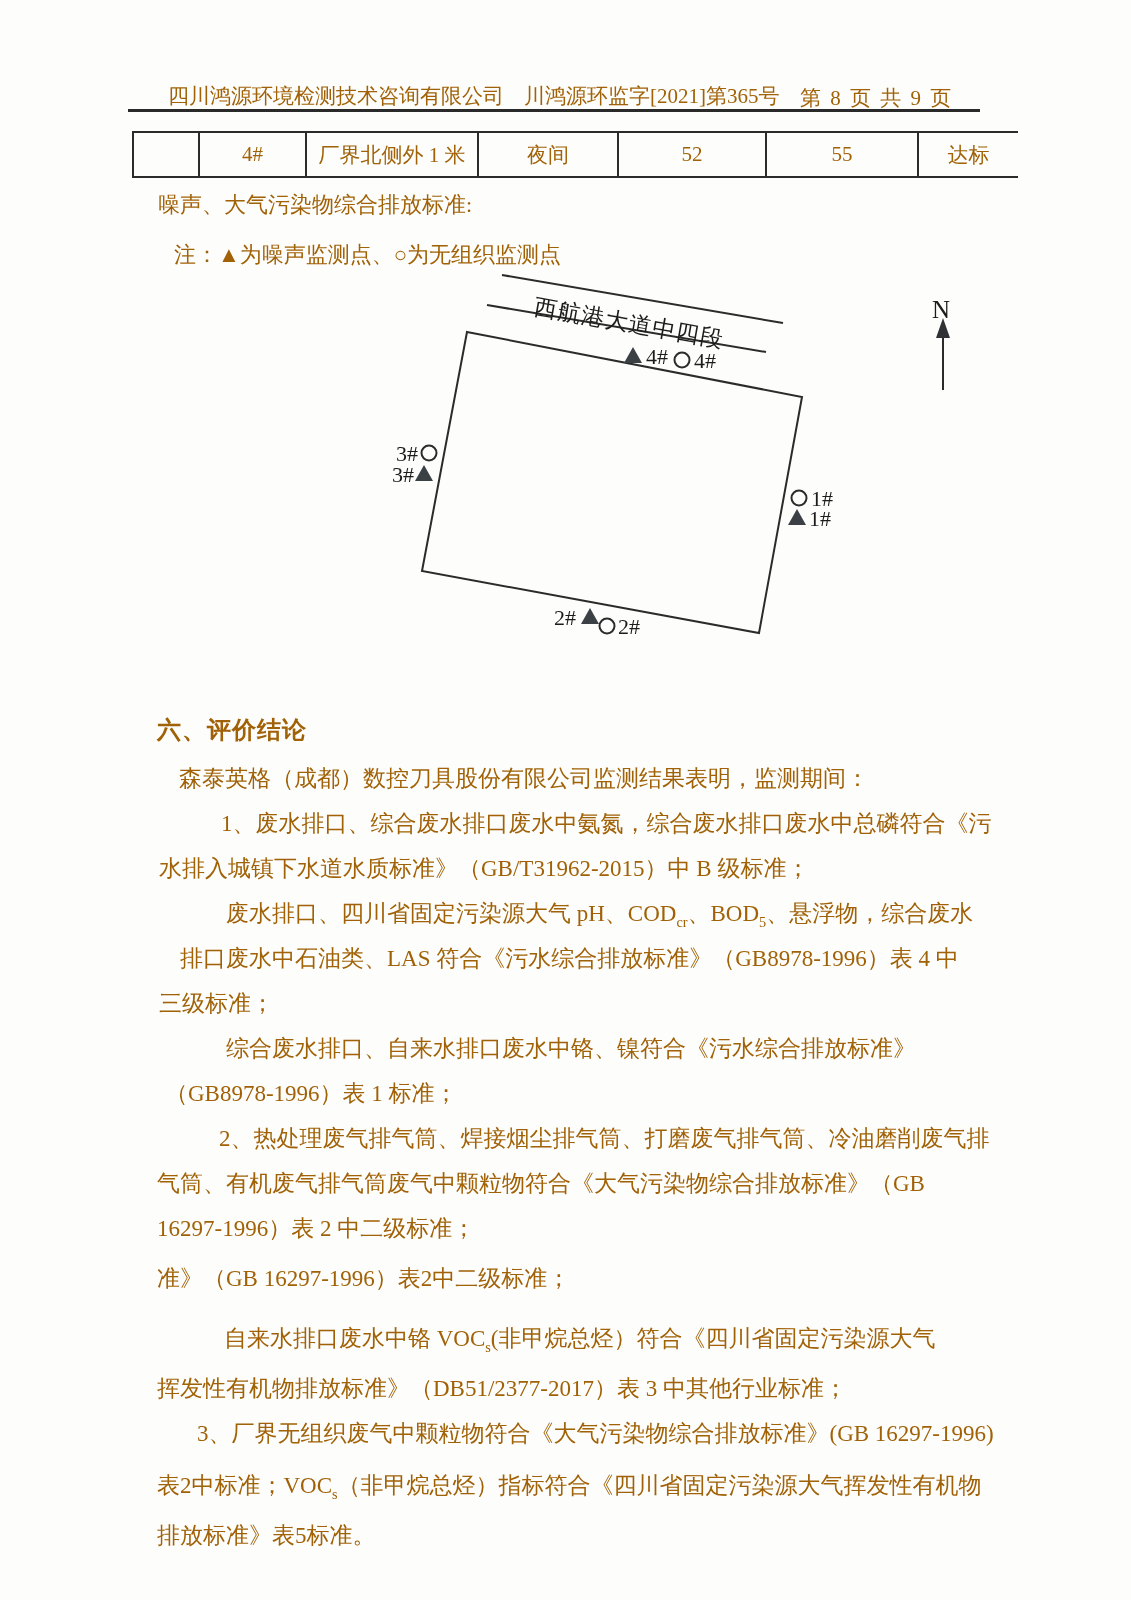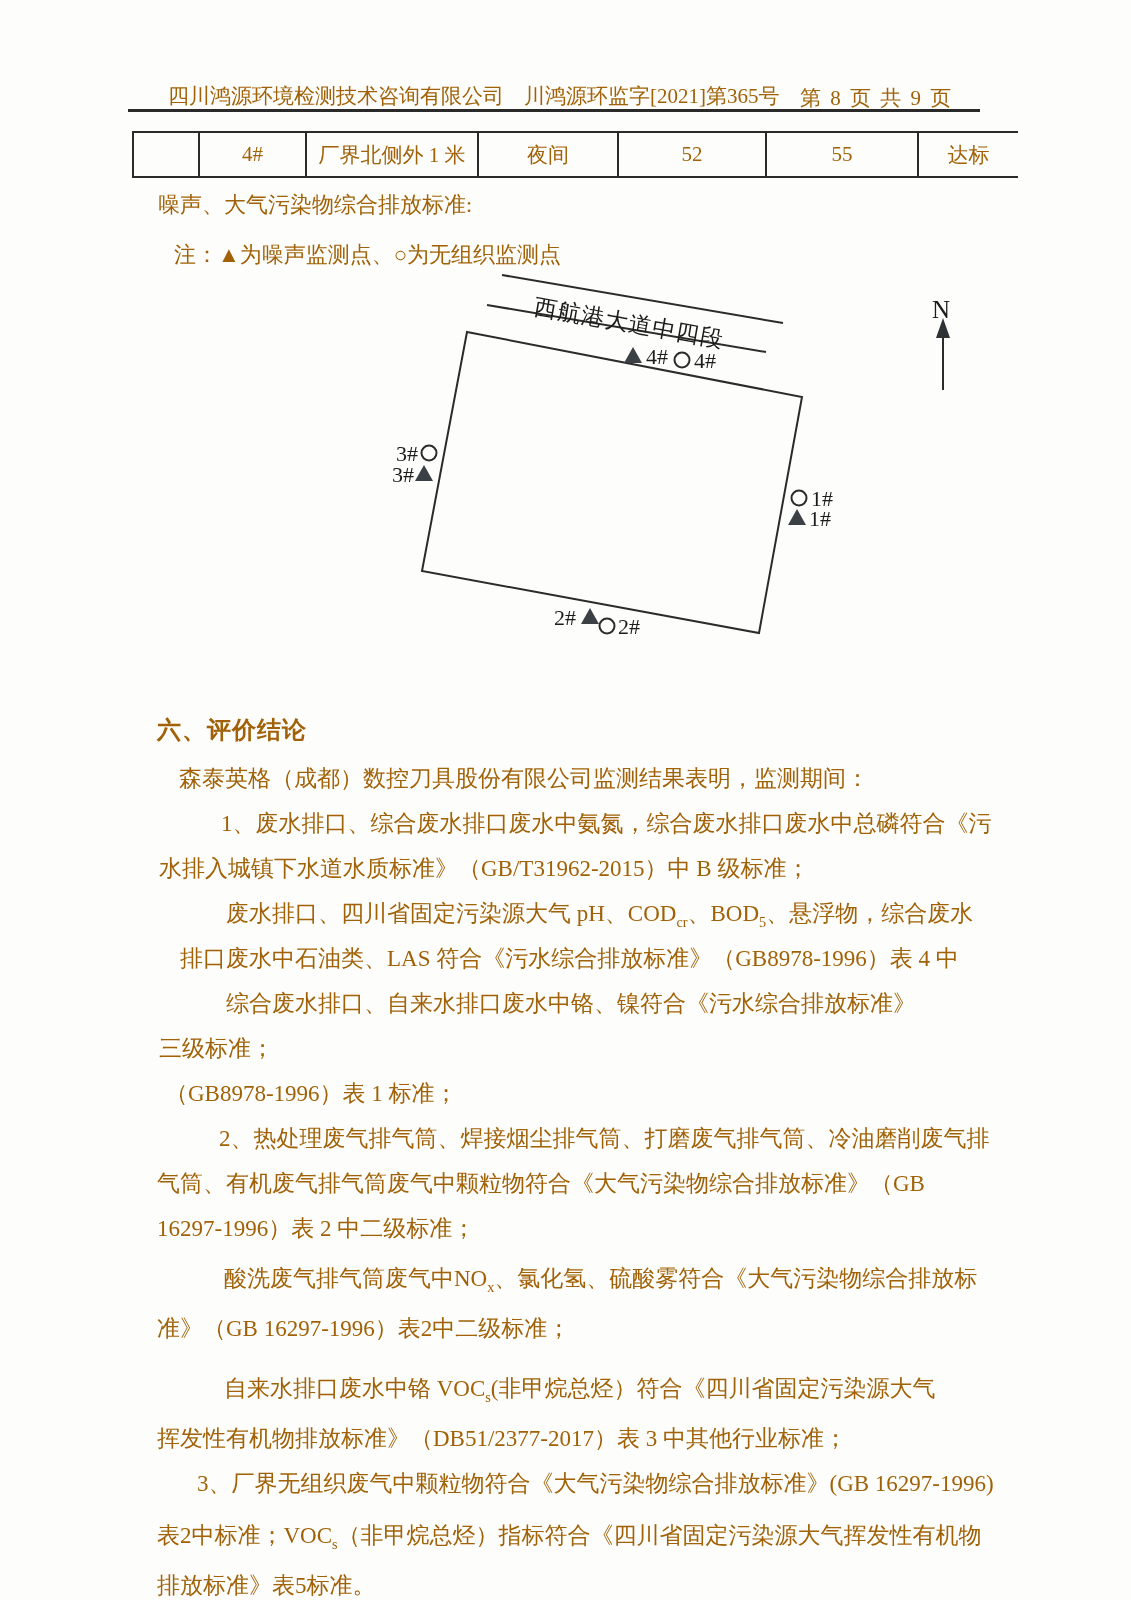--- a/index.html
+++ b/index.html
@@ -109,27 +109,26 @@
   </svg>
 
   <div class="concl">
     <div class="concl-heading">六、评价结论</div>
     <div id="concl-lines">
         <div class="cline" style="padding-left: 22px;"><span>森泰英格（成都）数控刀具股份有限公司监测结果表明，监测期间：</span></div>
         <div class="cline" style="padding-left: 64px;"><span>1、废水排口、综合废水排口废水中氨氮，综合废水排口废水中总磷符合《污</span></div>
         <div class="cline" style="padding-left: 2px;"><span>水排入城镇下水道水质标准》（GB/T31962-2015）中 B 级标准；</span></div>
         <div class="cline" style="padding-left: 69px;"><span>废水排口、四川省固定污染源大气 pH、COD</span><sub>cr</sub><span>、BOD</span><sub>5</sub><span>、悬浮物，综合废水</span></div>
         <div class="cline" style="padding-left: 23px;"><span>排口废水中石油类、LAS 符合《污水综合排放标准》（GB8978-1996）表 4 中</span></div>
+        <div class="cline" style="padding-left: 2px;"><span>三级标准；</span></div>
         <div class="cline" style="padding-left: 69px;"><span>综合废水排口、自来水排口废水中铬、镍符合《污水综合排放标准》</span></div>
-        <div class="cline" style="padding-left: 2px;"><span>三级标准；</span></div>
         <div class="cline" style="padding-left: 8px;"><span>（GB8978-1996）表 1 标准；</span></div>
         <div class="cline" style="padding-left: 62px;"><span>2、热处理废气排气筒、焊接烟尘排气筒、打磨废气排气筒、冷油磨削废气排</span></div>
         <div class="cline" style="padding-left: 0px;"><span>气筒、有机废气排气筒废气中颗粒物符合《大气污染物综合排放标准》（GB</span></div>
         <div class="cline" style="padding-left: 0px;"><span>16297-1996）表 2 中二级标准；</span></div>
-        <div class="cline" style="padding-left: 67px; margin-top: 5px;"><span>酸洗废气排气筒废气中NO</span><sub>x</sub><span>、氯化氢、硫酸雾符合《大气污染物综合排放标</span></div>
         <div class="cline" style="padding-left: 0px; margin-top: 5px;"><span>准》（GB 16297-1996）表2中二级标准；</span></div>
         <div class="cline" style="padding-left: 67px; margin-top: 15px;"><span>自来水排口废水中铬 VOC</span><sub>s</sub><span>(非甲烷总烃）符合《四川省固定污染源大气</span></div>
         <div class="cline" style="padding-left: 0px; margin-top: 5px;"><span>挥发性有机物排放标准》（DB51/2377-2017）表 3 中其他行业标准；</span></div>
         <div class="cline" style="padding-left: 40px;"><span>3、厂界无组织废气中颗粒物符合《大气污染物综合排放标准》(GB 16297-1996)</span></div>
         <div class="cline" style="padding-left: 0px; margin-top: 7px;"><span>表2中标准；VOC</span><sub>s</sub><span>（非甲烷总烃）指标符合《四川省固定污染源大气挥发性有机物</span></div>
         <div class="cline" style="padding-left: 0px; margin-top: 5px;"><span>排放标准》表5标准。</span></div>
       </div>
   </div>
 
 </div>

